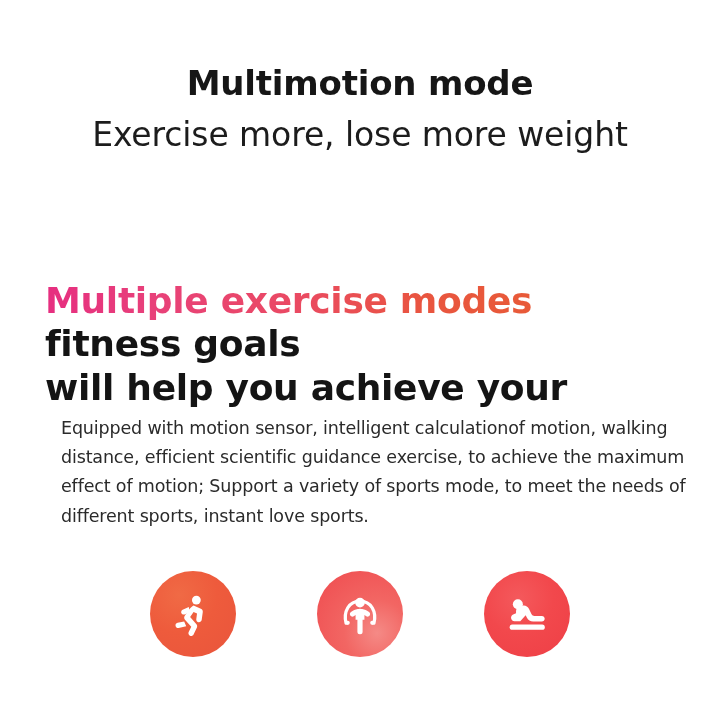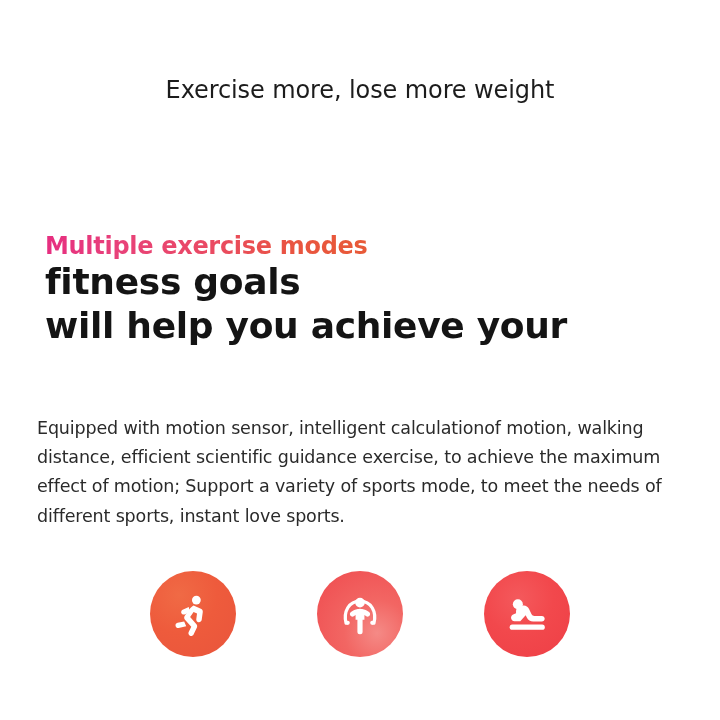--- a/index.html
+++ b/index.html
@@ -33,64 +33,65 @@
   .header-title {
     font-size: 34px;
     font-weight: bold;
     color: #161616;
     letter-spacing: -0.2px;
     line-height: 1.15;
     font-family: "DejaVu Sans", sans-serif;
   }
   .header-subtitle {
     margin-top: 12px;
-    font-size: 24px;
+    font-size: 33px;
     font-weight: 400;
     color: #1c1c1c;
     letter-spacing: -0.1px;
     line-height: 1.2;
     font-family: "DejaVu Sans", sans-serif;
   }
 
   
   .lead {
     position: absolute;
     top: 232px;
     left: 45px;
     width: 640px;
   }
   .lead-accent {
     display: block;
-    font-size: 24px;
+    font-size: 36px;
     font-weight: bold;
     line-height: 1.18;
     letter-spacing: -0.3px;
     font-family: "DejaVu Sans", sans-serif;
     background: linear-gradient(90deg, #E62E80 0%, #E8417A 22%, #EA4A62 52%, #E9553F 78%, #E85A38 100%);
     -webkit-background-clip: text;
     background-clip: text;
     color: transparent;
     -webkit-text-fill-color: transparent;
     width: max-content;
+    margin-top: 48px;
   }
   .lead-black {
     display: block;
     font-size: 36px;
     font-weight: bold;
     color: #141414;
     line-height: 1.22;
     letter-spacing: -0.3px;
     font-family: "DejaVu Sans", sans-serif;
   }
 
   
   .body-copy {
     position: absolute;
     top: 396px;
-    left: 37px;
+    left: 61px;
     width: 634px;
     font-size: 17.5px;
     line-height: 1.68;
     color: #2a2a2a;
     font-family: "DejaVu Sans", sans-serif;
     letter-spacing: -0.15px;
   }
 
   
   .icon-row {
@@ -125,20 +126,21 @@
     left: 484px;
     background: radial-gradient(circle at 40% 32%, #F4595C 0%, #F2484C 45%, #EE3F46 100%);
   }
 </style>
 </head>
 <body>
 
 <div class="page">
 
   <div class="header">
+    <div class="header-title">Multimotion mode</div>
     <div class="header-subtitle">Exercise more,  lose more weight</div>
   </div>
 
   <div class="lead">
     <span class="lead-accent">Multiple exercise modes</span>
     <span class="lead-black">fitness goals</span>
     <span class="lead-black">will help you achieve your</span>
   </div>
 
   <p class="body-copy">Equipped with motion sensor, intelligent calculationof motion, walking distance, efficient scientific guidance exercise, to achieve the maximum effect of motion; Support a variety of sports mode, to meet the needs of different sports, instant love sports.</p>

